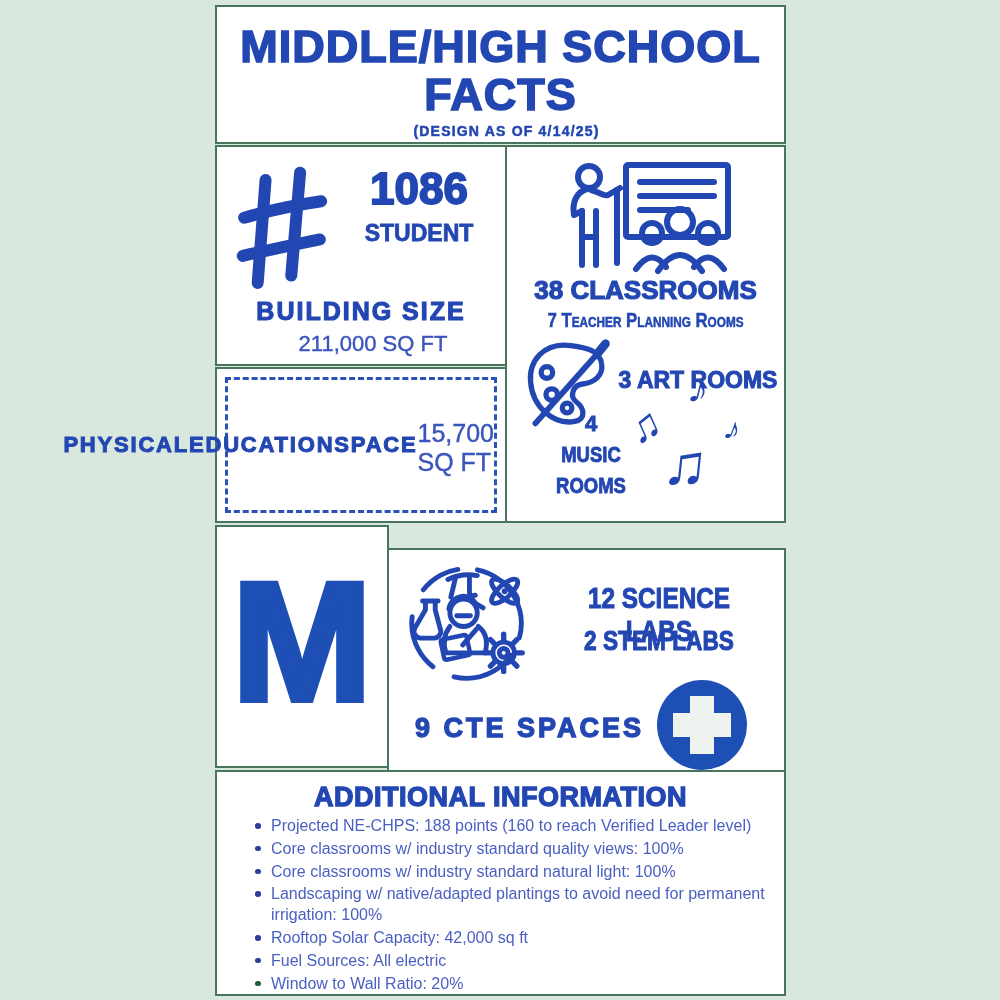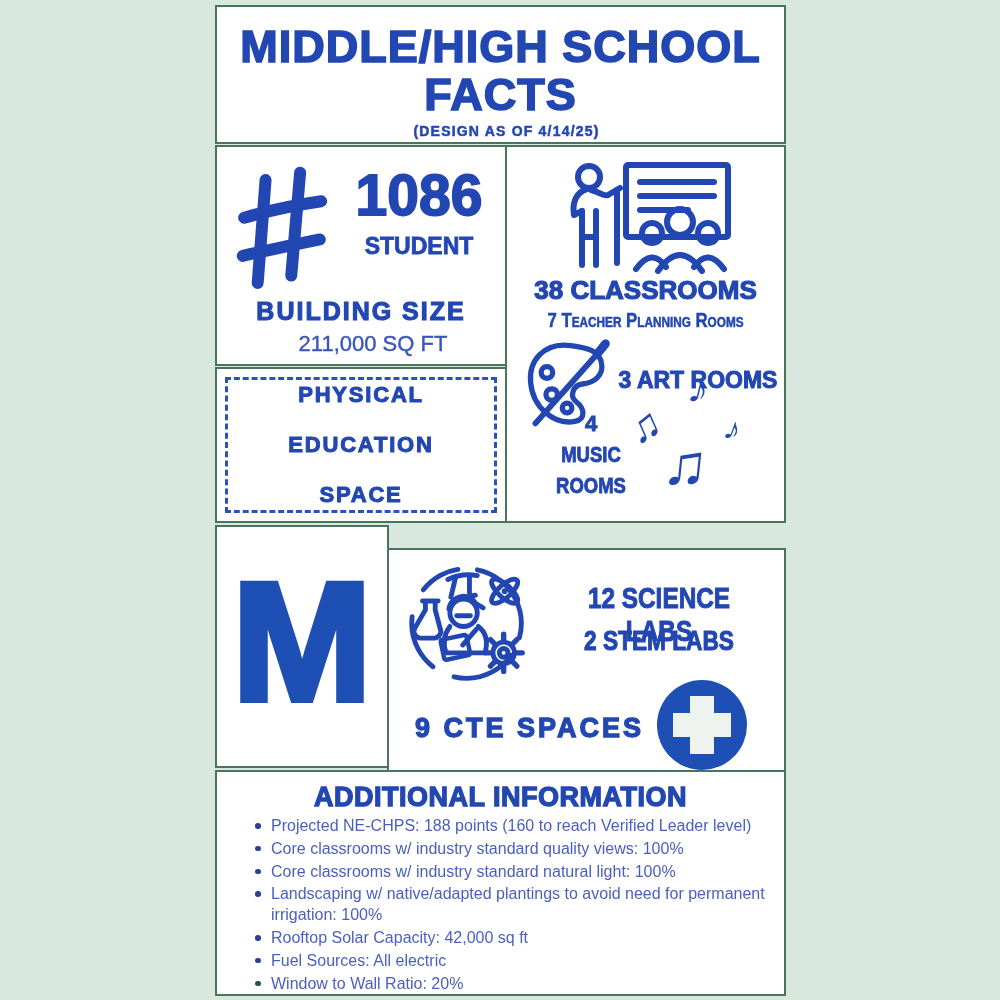--- a/index.html
+++ b/index.html
@@ -12,28 +12,28 @@
 
   
   .title-box{left:215px;top:5px;width:571px;height:139px;}
   .title{margin-top:16px;font-size:45px;font-weight:700;letter-spacing:1px;line-height:1.06;-webkit-text-stroke:1.6px #2347b2;}
   .subtitle{margin-top:5px;font-size:14px;font-weight:700;letter-spacing:1.2px;margin-left:12px;-webkit-text-stroke:0.5px #2347b2;}
 
   
   .stats-box{left:215px;top:145px;width:292px;height:221px;}
   .hash-icon{position:absolute;left:16px;top:16px;}
   .enroll-col{position:absolute;left:118px;top:20px;width:168px;text-align:center;}
-  .enroll-num{font-size:57px;font-weight:700;-webkit-text-stroke:1.8px #2347b2;line-height:1;}
+  .enroll-num{font-size:44px;font-weight:700;-webkit-text-stroke:1.8px #2347b2;line-height:1;}
   .enroll-label{margin-top:8px;font-size:23px;font-weight:700;line-height:1.3;-webkit-text-stroke:0.8px #2347b2;}
   .bsize-label{position:absolute;left:0;width:100%;top:150px;font-size:25px;font-weight:700;letter-spacing:2px;-webkit-text-stroke:1.1px #2347b2;}
   .bsize-value{position:absolute;left:12px;width:100%;top:184px;font-size:22px;font-weight:400;color:#3a55bb;-webkit-text-stroke:0.4px #3a55bb;}
 
   
   .pe-outer{left:215px;top:367px;width:292px;height:156px;}
-  .pe-dashed{position:absolute;inset:8px;border:3px dashed #2a52b8;display:flex;flex-direction:column;align-items:center;justify-content:space-between;}
+  .pe-dashed{position:absolute;inset:8px;border:3px dashed #2a52b8;display:flex;align-items:center;justify-content:flex-end;}
   .pe-line{font-size:22px;font-weight:700;letter-spacing:1.8px;line-height:1.35;-webkit-text-stroke:1px #2347b2;}
   .pe-value{margin-top:5px;font-size:25px;font-weight:400;color:#3a55bb;-webkit-text-stroke:0.4px #3a55bb;}
 
   
   .rooms-box{left:505px;top:145px;width:281px;height:378px;}
   .class-icon{position:absolute;left:50%;transform:translateX(-50%);top:12px;}
   .classrooms-text{position:absolute;left:0;width:100%;top:128px;font-size:26px;font-weight:700;-webkit-text-stroke:1.2px #2347b2;}
   .planning-text{position:absolute;left:0;width:100%;top:162px;font-size:20px;font-weight:700;font-variant:small-caps;-webkit-text-stroke:0.5px #2347b2;}
   .palette-icon{position:absolute;left:14px;top:190px;}
   .art-text{position:absolute;left:106px;top:220px;width:170px;text-align:center;font-size:23px;font-weight:700;-webkit-text-stroke:1px #2347b2;}
@@ -98,20 +98,21 @@
     </div>
     <div class="bsize-label blue center">BUILDING SIZE</div>
     <div class="bsize-value center">211,000 SQ FT</div>
   </div>
 
   <div class="box pe-outer">
     <div class="pe-dashed">
       <div class="pe-line blue">PHYSICAL</div>
       <div class="pe-line blue">EDUCATION</div>
       <div class="pe-line blue">SPACE</div>
+      <div class="pe-value">15,700 SQ FT</div>
     </div>
   </div>
 
   <div class="box rooms-box">
     <svg class="class-icon" width="180" height="116" viewBox="0 0 180 116">
       <g class="stk" stroke-width="6">
         <rect x="70" y="6" width="102" height="72" rx="2"></rect>
         <line x1="84" y1="23" x2="158" y2="23"></line>
         <line x1="84" y1="37" x2="158" y2="37"></line>
         <line x1="84" y1="51" x2="132" y2="51"></line>

